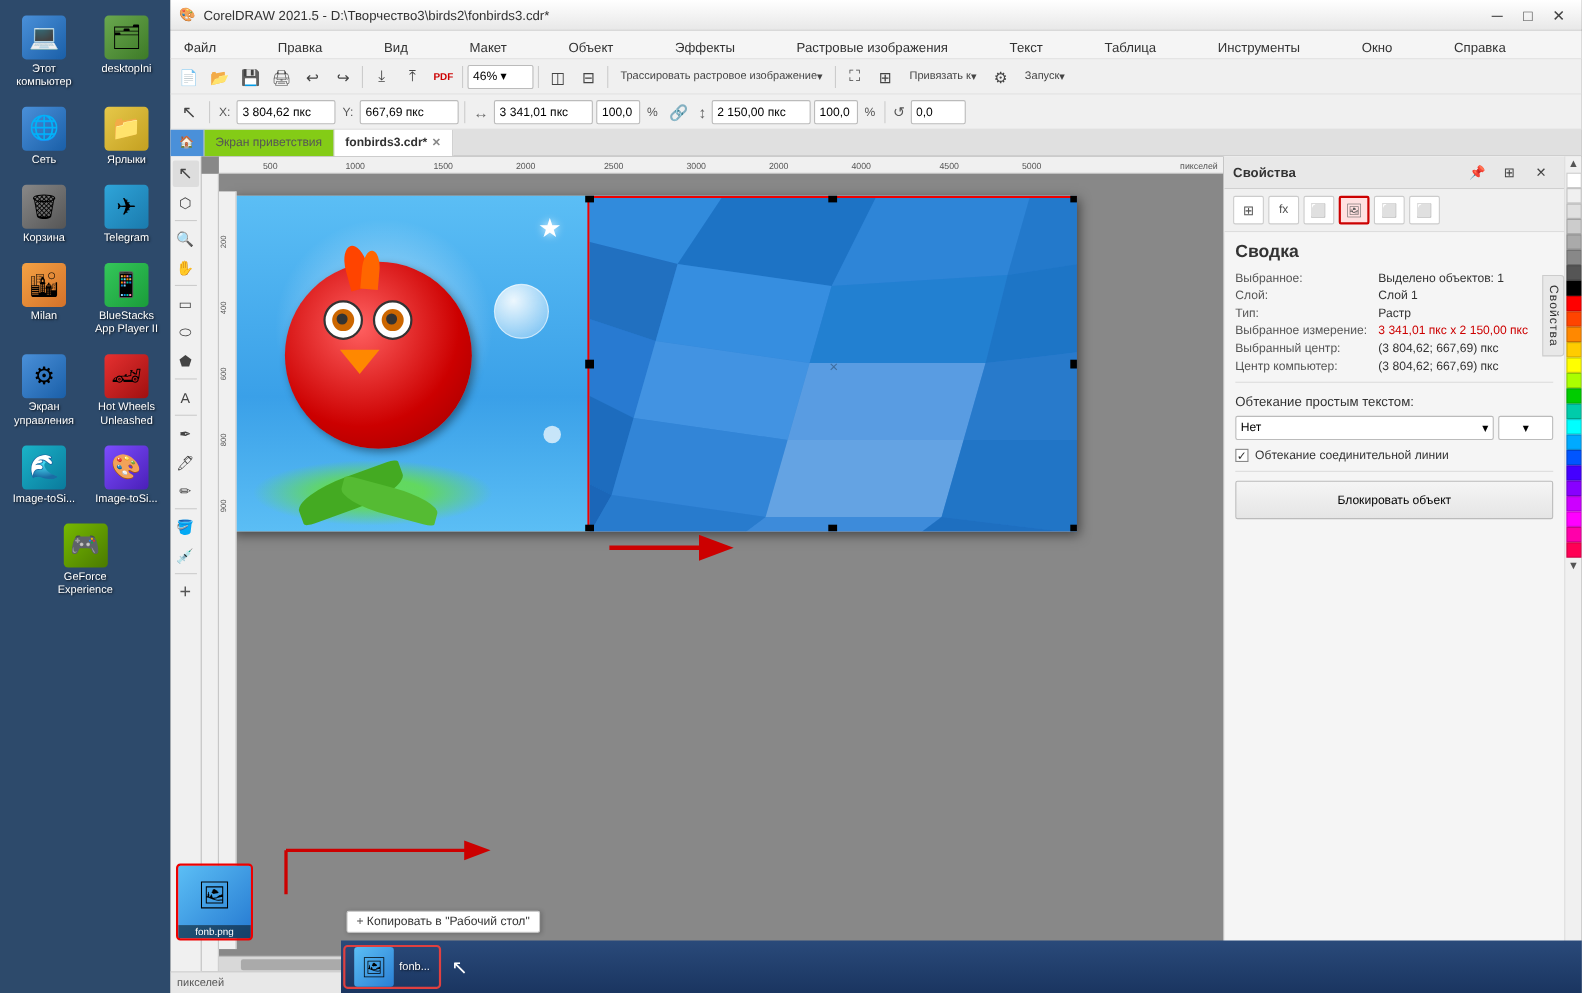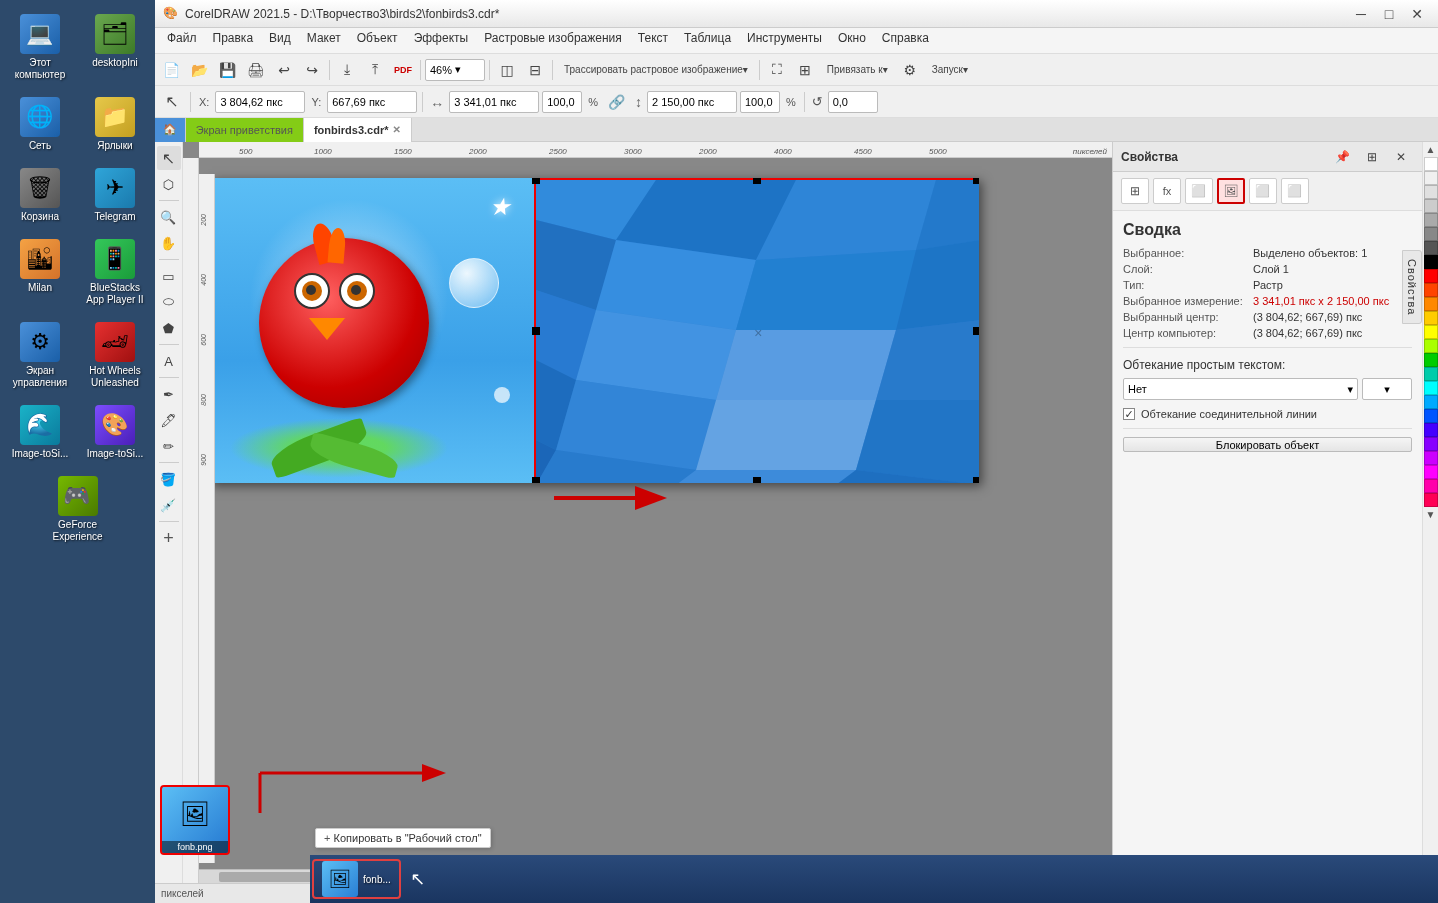--- a/index.html
+++ b/index.html
@@ -34,21 +34,21 @@
     #corel-window { flex: 1; height: 903px; display: flex; flex-direction: column; background: #f0f0f0; position: relative; }
 
     
     #title-bar { height: 28px; background: linear-gradient(to bottom, #ffffff, #e8e8e8); display: flex; align-items: center; padding: 0 8px; border-bottom: 1px solid #ccc; }
     .title-bar-icon { width: 16px; height: 16px; margin-right: 6px; }
     .title-bar-text { font-size: 12px; color: #333; flex: 1; }
     .title-bar-controls { display: flex; gap: 2px; }
     .title-btn { width: 26px; height: 20px; display: flex; align-items: center; justify-content: center; font-size: 14px; cursor: pointer; border-radius: 2px; color: #444; }
 
     
-    #menu-bar { height: 26px; background: #f5f5f5; display: flex; align-items: flex-start; padding: 0 4px; border-bottom: 1px solid #ddd; }
+    #menu-bar { height: 26px; background: #f5f5f5; display: flex; align-items: flex-end; padding: 0 4px; border-bottom: 1px solid #ddd; gap: 40px; }
     .menu-item { padding: 3px 8px; font-size: 12px; color: #333; cursor: pointer; border-radius: 2px; }
 
     
     #toolbar1 { height: 32px; background: #f0f0f0; display: flex; align-items: center; padding: 0 4px; border-bottom: 1px solid #ddd; gap: 2px; }
     .tb-btn { width: 26px; height: 24px; display: flex; align-items: center; justify-content: center; font-size: 14px; cursor: pointer; border-radius: 2px; border: 1px solid transparent; color: #444; }
     .tb-separator { width: 1px; height: 20px; background: #ccc; margin: 0 2px; }
     .tb-input { height: 22px; border: 1px solid #bbb; border-radius: 2px; padding: 0 4px; font-size: 11px; background: white; }
     .tb-dropdown { height: 22px; border: 1px solid #bbb; border-radius: 2px; padding: 0 4px; font-size: 11px; background: white; display: flex; align-items: center; cursor: pointer; gap: 3px; }
     .tb-label { font-size: 11px; color: #555; padding: 0 3px; }
 
@@ -58,21 +58,21 @@
     
     #work-area { display: flex; flex: 1; overflow: hidden; }
 
     
     #left-toolbox { width: 28px; background: #f0f0f0; border-right: 1px solid #ddd; display: flex; flex-direction: column; align-items: center; padding-top: 4px; gap: 2px; overflow: hidden; }
     .tool-btn { width: 24px; height: 24px; display: flex; align-items: center; justify-content: center; font-size: 13px; cursor: pointer; border-radius: 2px; color: #444; }
     .tool-btn:hover, .tool-btn.active { background: #ddd; }
     .tool-separator { width: 20px; height: 1px; background: #ccc; margin: 2px 0; }
 
     
-    #canvas-area { flex: 1; background: #a8a8a8; position: relative; overflow: hidden; font-style: italic; }
+    #canvas-area { flex: 1; background: #a8a8a8; position: relative; overflow: hidden; }
     #ruler-h { height: 16px; background: #f0f0f0; border-bottom: 1px solid #ccc; position: absolute; top: 0; left: 16px; right: 0; display: flex; align-items: center; overflow: hidden; }
     #ruler-v { width: 16px; background: #f0f0f0; border-right: 1px solid #ccc; position: absolute; top: 0; left: 0; bottom: 0; }
     #canvas-content { position: absolute; top: 16px; left: 16px; right: 0; bottom: 0; overflow: hidden; background: #888; }
 
     
     #doc-canvas { position: absolute; top: 40px; left: 20px; width: 790px; height: 340px; background: white; box-shadow: 2px 2px 8px rgba(0,0,0,0.4); }
 
     
     #selected-image { position: absolute; top: 0; left: 330px; width: 460px; height: 340px; border: 2px solid #e00; cursor: move; }
     .sel-handle { width: 8px; height: 8px; background: black; position: absolute; }
@@ -97,21 +97,21 @@
     .props-label { width: 130px; color: #555; flex-shrink: 0; }
     .props-value { color: #333; }
     .props-value-red { color: #cc0000; }
     .props-divider { height: 1px; background: #ddd; margin: 8px 0; }
     .props-section-label { font-size: 12px; color: #333; margin-bottom: 6px; margin-top: 10px; }
     .props-dropdown-row { display: flex; align-items: center; gap: 4px; margin-bottom: 8px; }
     .props-dropdown { flex: 1; height: 22px; border: 1px solid #bbb; border-radius: 2px; padding: 0 4px; font-size: 11px; background: white; cursor: pointer; display: flex; align-items: center; justify-content: space-between; }
     .props-small-input { width: 50px; height: 22px; border: 1px solid #bbb; border-radius: 2px; padding: 0 4px; font-size: 11px; background: white; }
     .props-checkbox-row { display: flex; align-items: center; gap: 6px; margin-bottom: 8px; font-size: 11px; color: #333; }
     .props-checkbox { width: 12px; height: 12px; border: 1px solid #888; background: white; display: flex; align-items: center; justify-content: center; cursor: pointer; }
-    .props-btn { width: 100%; height: 15px; border: 1px solid #bbb; border-radius: 2px; background: linear-gradient(to bottom, #f5f5f5, #e5e5e5); font-size: 11px; cursor: pointer; display: flex; align-items: center; justify-content: center; margin-top: 8px; }
+    .props-btn { width: 100%; height: 35px; border: 1px solid #bbb; border-radius: 2px; background: linear-gradient(to bottom, #f5f5f5, #e5e5e5); font-size: 11px; cursor: pointer; display: flex; align-items: center; justify-content: center; margin-top: 8px; }
 
     
     #color-palette { width: 16px; background: #f0f0f0; border-left: 1px solid #ddd; display: flex; flex-direction: column; align-items: center; overflow: hidden; }
     .palette-arrow { font-size: 10px; color: #555; cursor: pointer; padding: 2px; }
     .color-swatch { width: 14px; height: 14px; border: 1px solid rgba(0,0,0,0.2); cursor: pointer; flex-shrink: 0; }
 
     
     #tab-bar { height: 24px; background: #e0e0e0; display: flex; align-items: center; border-bottom: 1px solid #ccc; }
     .tab { padding: 3px 10px; font-size: 11px; cursor: pointer; border-right: 1px solid #ccc; background: #84cc16; color: #555; display: flex; align-items: center; gap: 4px; height: 24px; }
     .tab.active { background: white; font-weight: bold; color: #333; }

